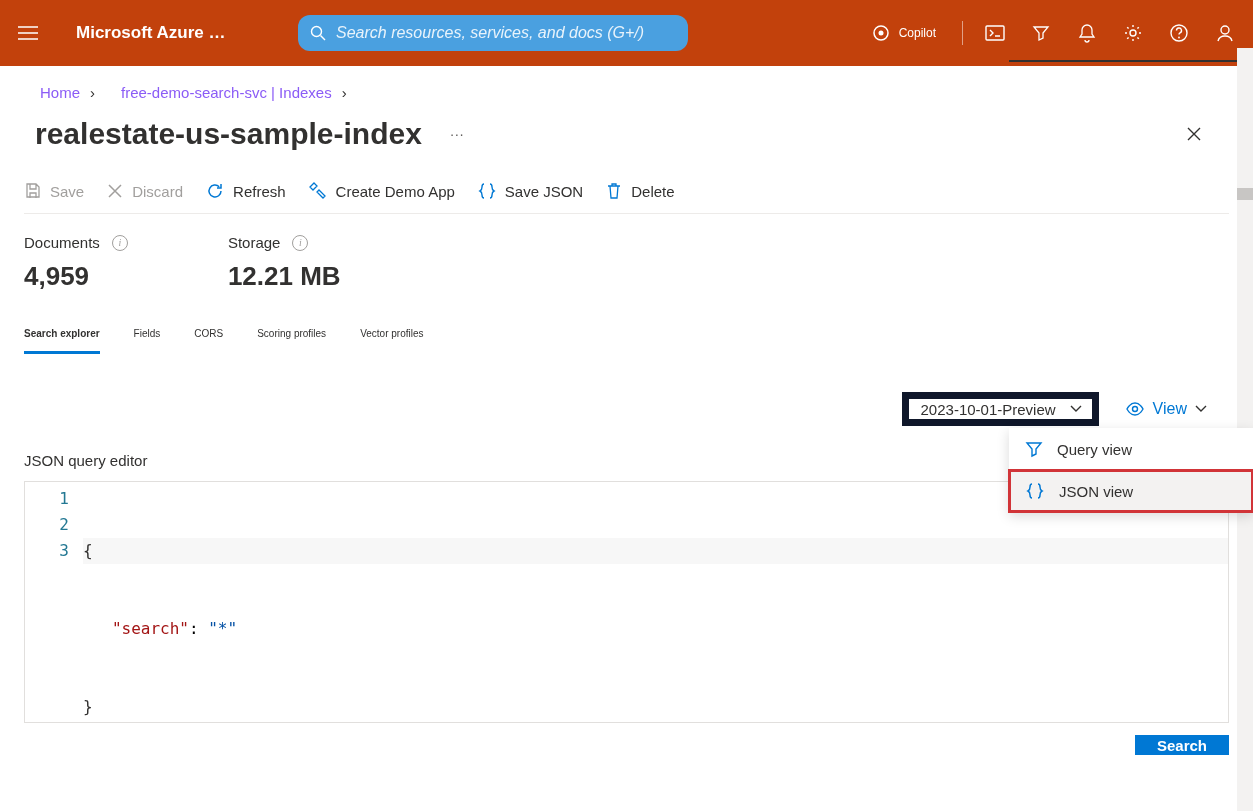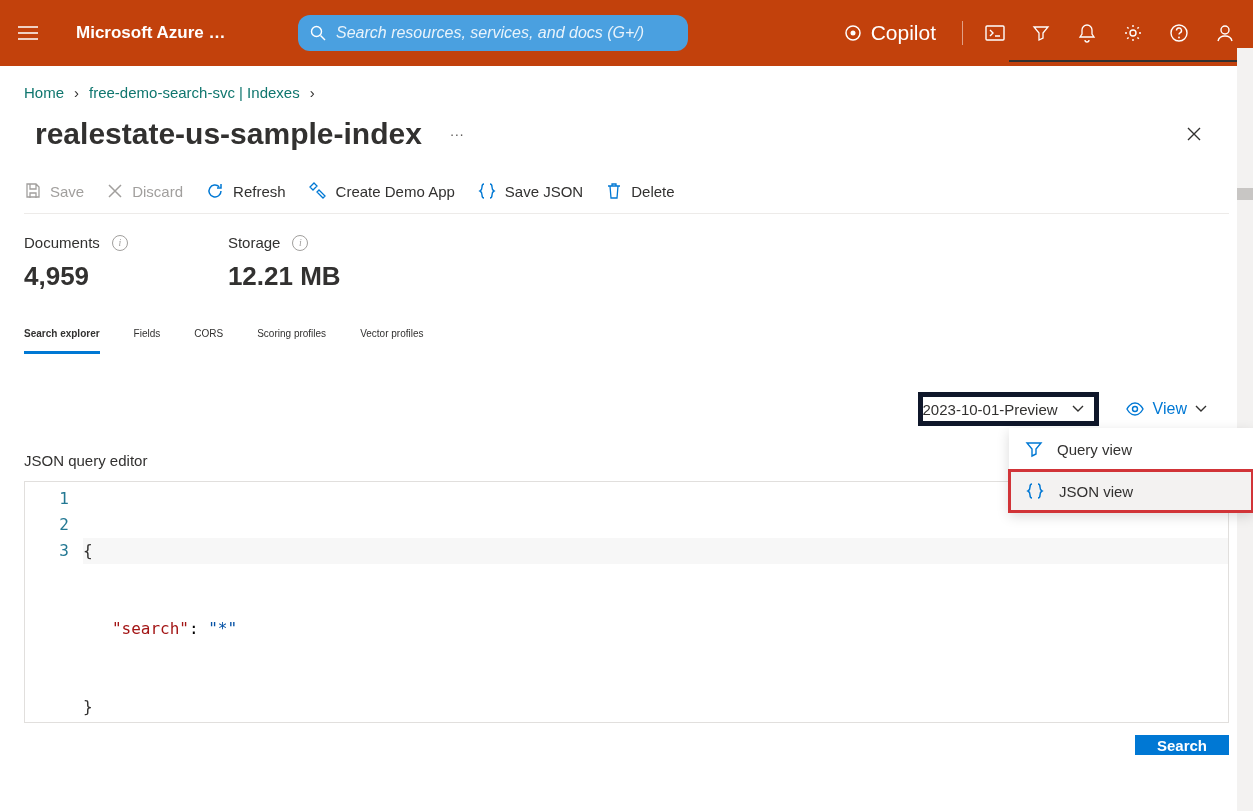--- a/index.html
+++ b/index.html
@@ -5,28 +5,28 @@
   * { box-sizing: border-box; margin: 0; padding: 0; }
   body { font-family: "Segoe UI", -apple-system, sans-serif; font-size: 14px; color: #323130; background: #fff; width: 1253px; height: 811px; overflow: hidden; position: relative; }
   
   
   .topbar { background: #c2410c; height: 66px; display: flex; align-items: center; color: #fff; padding: 0 8px; }
   .hamburger { width: 40px; display: flex; justify-content: center; cursor: pointer; }
   .brand { font-size: 17px; font-weight: 600; padding-left: 28px; padding-right: 20px; white-space: nowrap; width: 250px; }
   .search-box { background: #4aa0e0; height: 36px; border-radius: 12px; display: flex; align-items: center; flex: 0 0 390px; padding: 0 12px; color: #e8f3fb; cursor: text; }
   .search-box .ph { margin-left: 10px; font-size: 16px; font-style: italic; }
   .topbar-right { margin-left: auto; display: flex; align-items: center; gap: 6px; }
-  .copilot-btn { display: flex; align-items: center; gap: 8px; padding: 0 14px; height: 48px; font-size: 21px; cursor: pointer; }
+  .copilot-btn { display: flex; align-items: center; gap: 8px; padding: 0 14px; height: 48px; font-size: 12px; cursor: pointer; }
   .vsep { width: 1px; height: 24px; background: rgba(255,255,255,.5); margin: 0 6px; }
   .topicon { width: 40px; height: 48px; display: flex; align-items: center; justify-content: center; cursor: pointer; }
   
   
   .crumbs { padding: 18px 24px 10px; font-size: 15px; color: #0078d4; display: flex; align-items: center; gap: 10px; }
   .crumbs .sep { color: #323130; }
-  .crumbs a { color: #0f766e; text-decoration: none; cursor: pointer; }
+  .crumbs a { color: #8b5cf6; text-decoration: none; cursor: pointer; margin-left: 16px; }
   
   
   .title-row { padding: 6px 35px 28px; display: flex; align-items: center; }
   .page-title { font-size: 30px; font-weight: 600; }
   .title-more { margin-left: 28px; cursor: pointer; color: #605e5c; }
   .close-x { margin-left: auto; margin-right: 16px; font-size: 18px; cursor: pointer; }
   
   
   .toolbar { display: flex; align-items: center; gap: 22px; padding: 2px 24px 12px; }
   .tool { display: flex; align-items: center; gap: 8px; font-size: 15px; cursor: pointer; }
@@ -39,21 +39,21 @@
   .stat-val { font-size: 26px; font-weight: 600; margin-top: 10px; }
   .info-i { width:16px; height:16px; border:1px solid #a19f9d; border-radius:50%; display:inline-flex; align-items:center; justify-content:center; font-size:10px; color:#a19f9d; font-style:italic; font-family:serif; }
   
   
   .tabs { display: flex; gap: 34px; padding: 0 24px; border-bottom: 0; }
   .tab { font-size: 10px; padding: 8px 0 12px; cursor: pointer; }
   .tab.active { font-weight: 600; border-bottom: 3px solid #0078d4; }
   
   
   .controls { display: flex; justify-content: flex-end; align-items: center; gap: 26px; padding: 38px 46px 12px 24px; position: relative; }
-  .api-select { border: 5px solid #0f172a; height: 34px; padding: 0 36px 0 0; font-size: 15px; display: flex; align-items: center; position: relative; cursor: pointer; background:#fff; }
+  .api-select { border: 7px solid #0f172a; height: 34px; padding: 0 36px 0 12px; font-size: 15px; display: flex; align-items: center; position: relative; cursor: pointer; background:#fff; }
   .api-select .chev { position:absolute; right:10px; }
   .view-btn { display: flex; align-items: center; gap: 8px; color: #0078d4; font-size: 16px; cursor: pointer; }
   
   
   .dropdown { position: absolute; top: 74px; right: 0; background: #fff; box-shadow: 0 4px 12px rgba(0,0,0,.15); width: 244px; z-index: 10; }
   .dd-item { display: flex; align-items: center; gap: 14px; padding: 12px 16px; font-size: 15px; cursor: pointer; }
   .dd-item.highlight { background: #f3f2f1; outline: 3px solid #d13438; outline-offset: -2px; }
   
   
   .editor-label { padding: 14px 24px 6px; font-size: 15px; }

